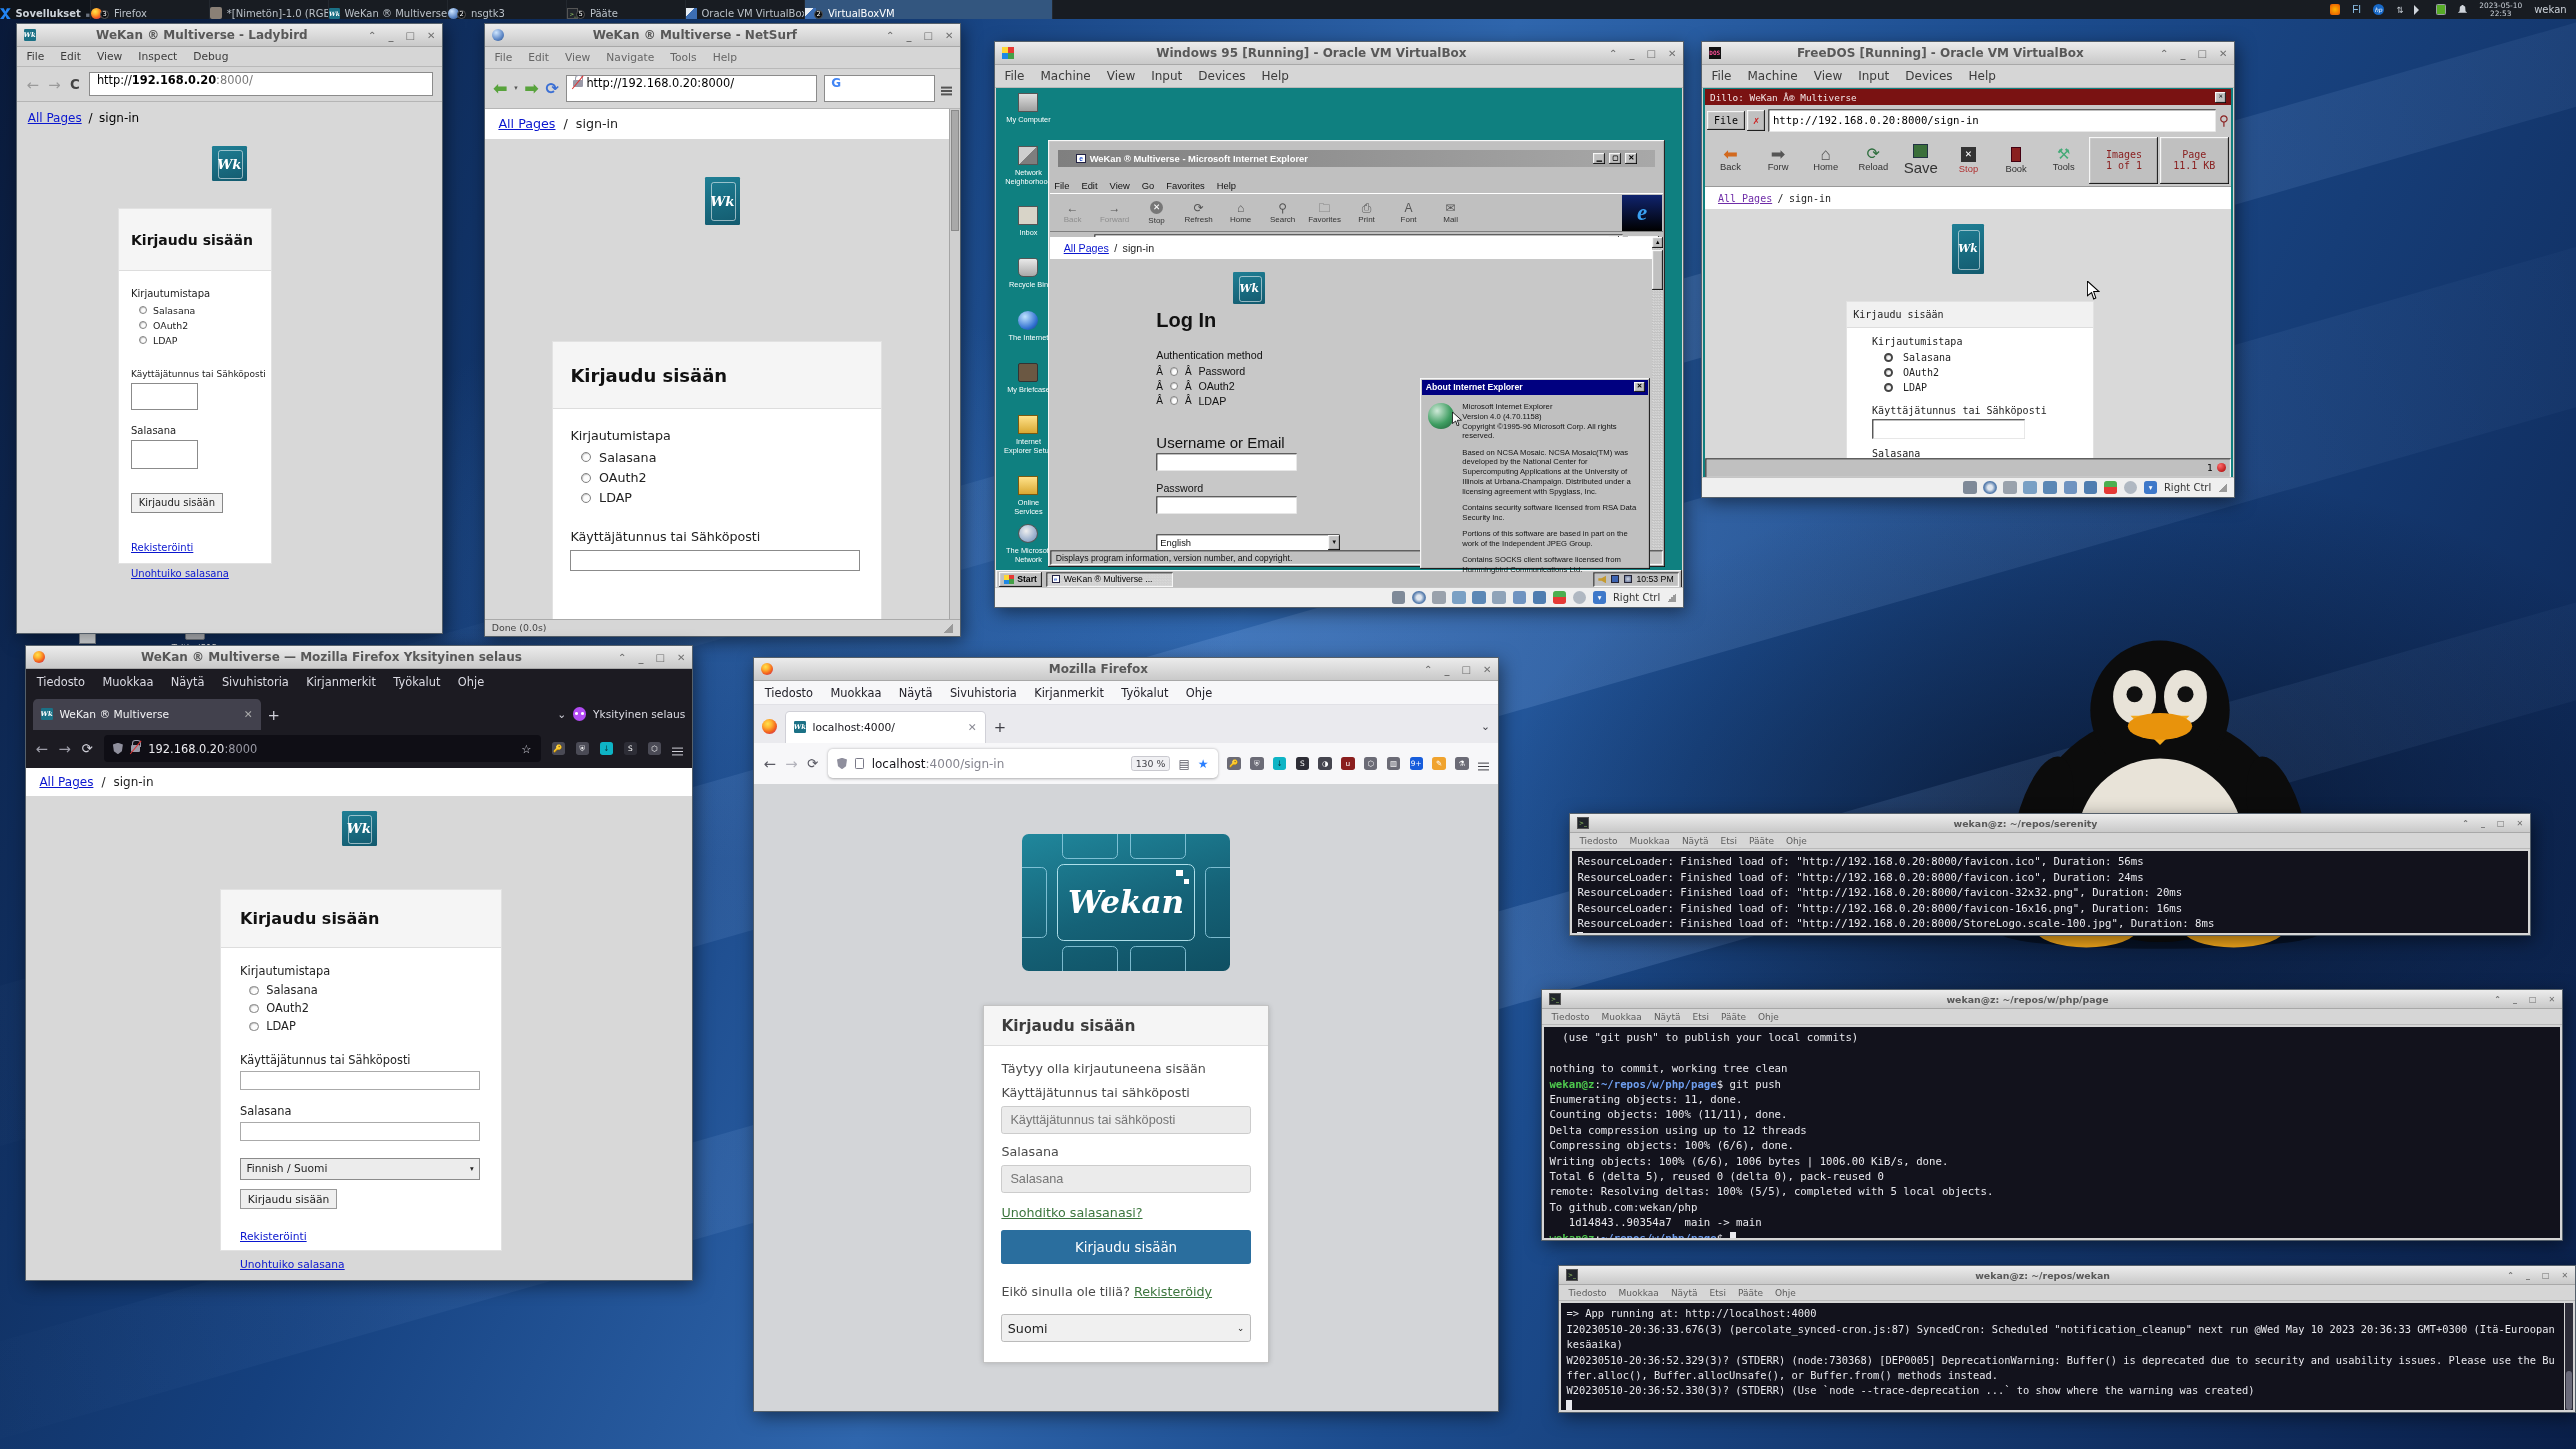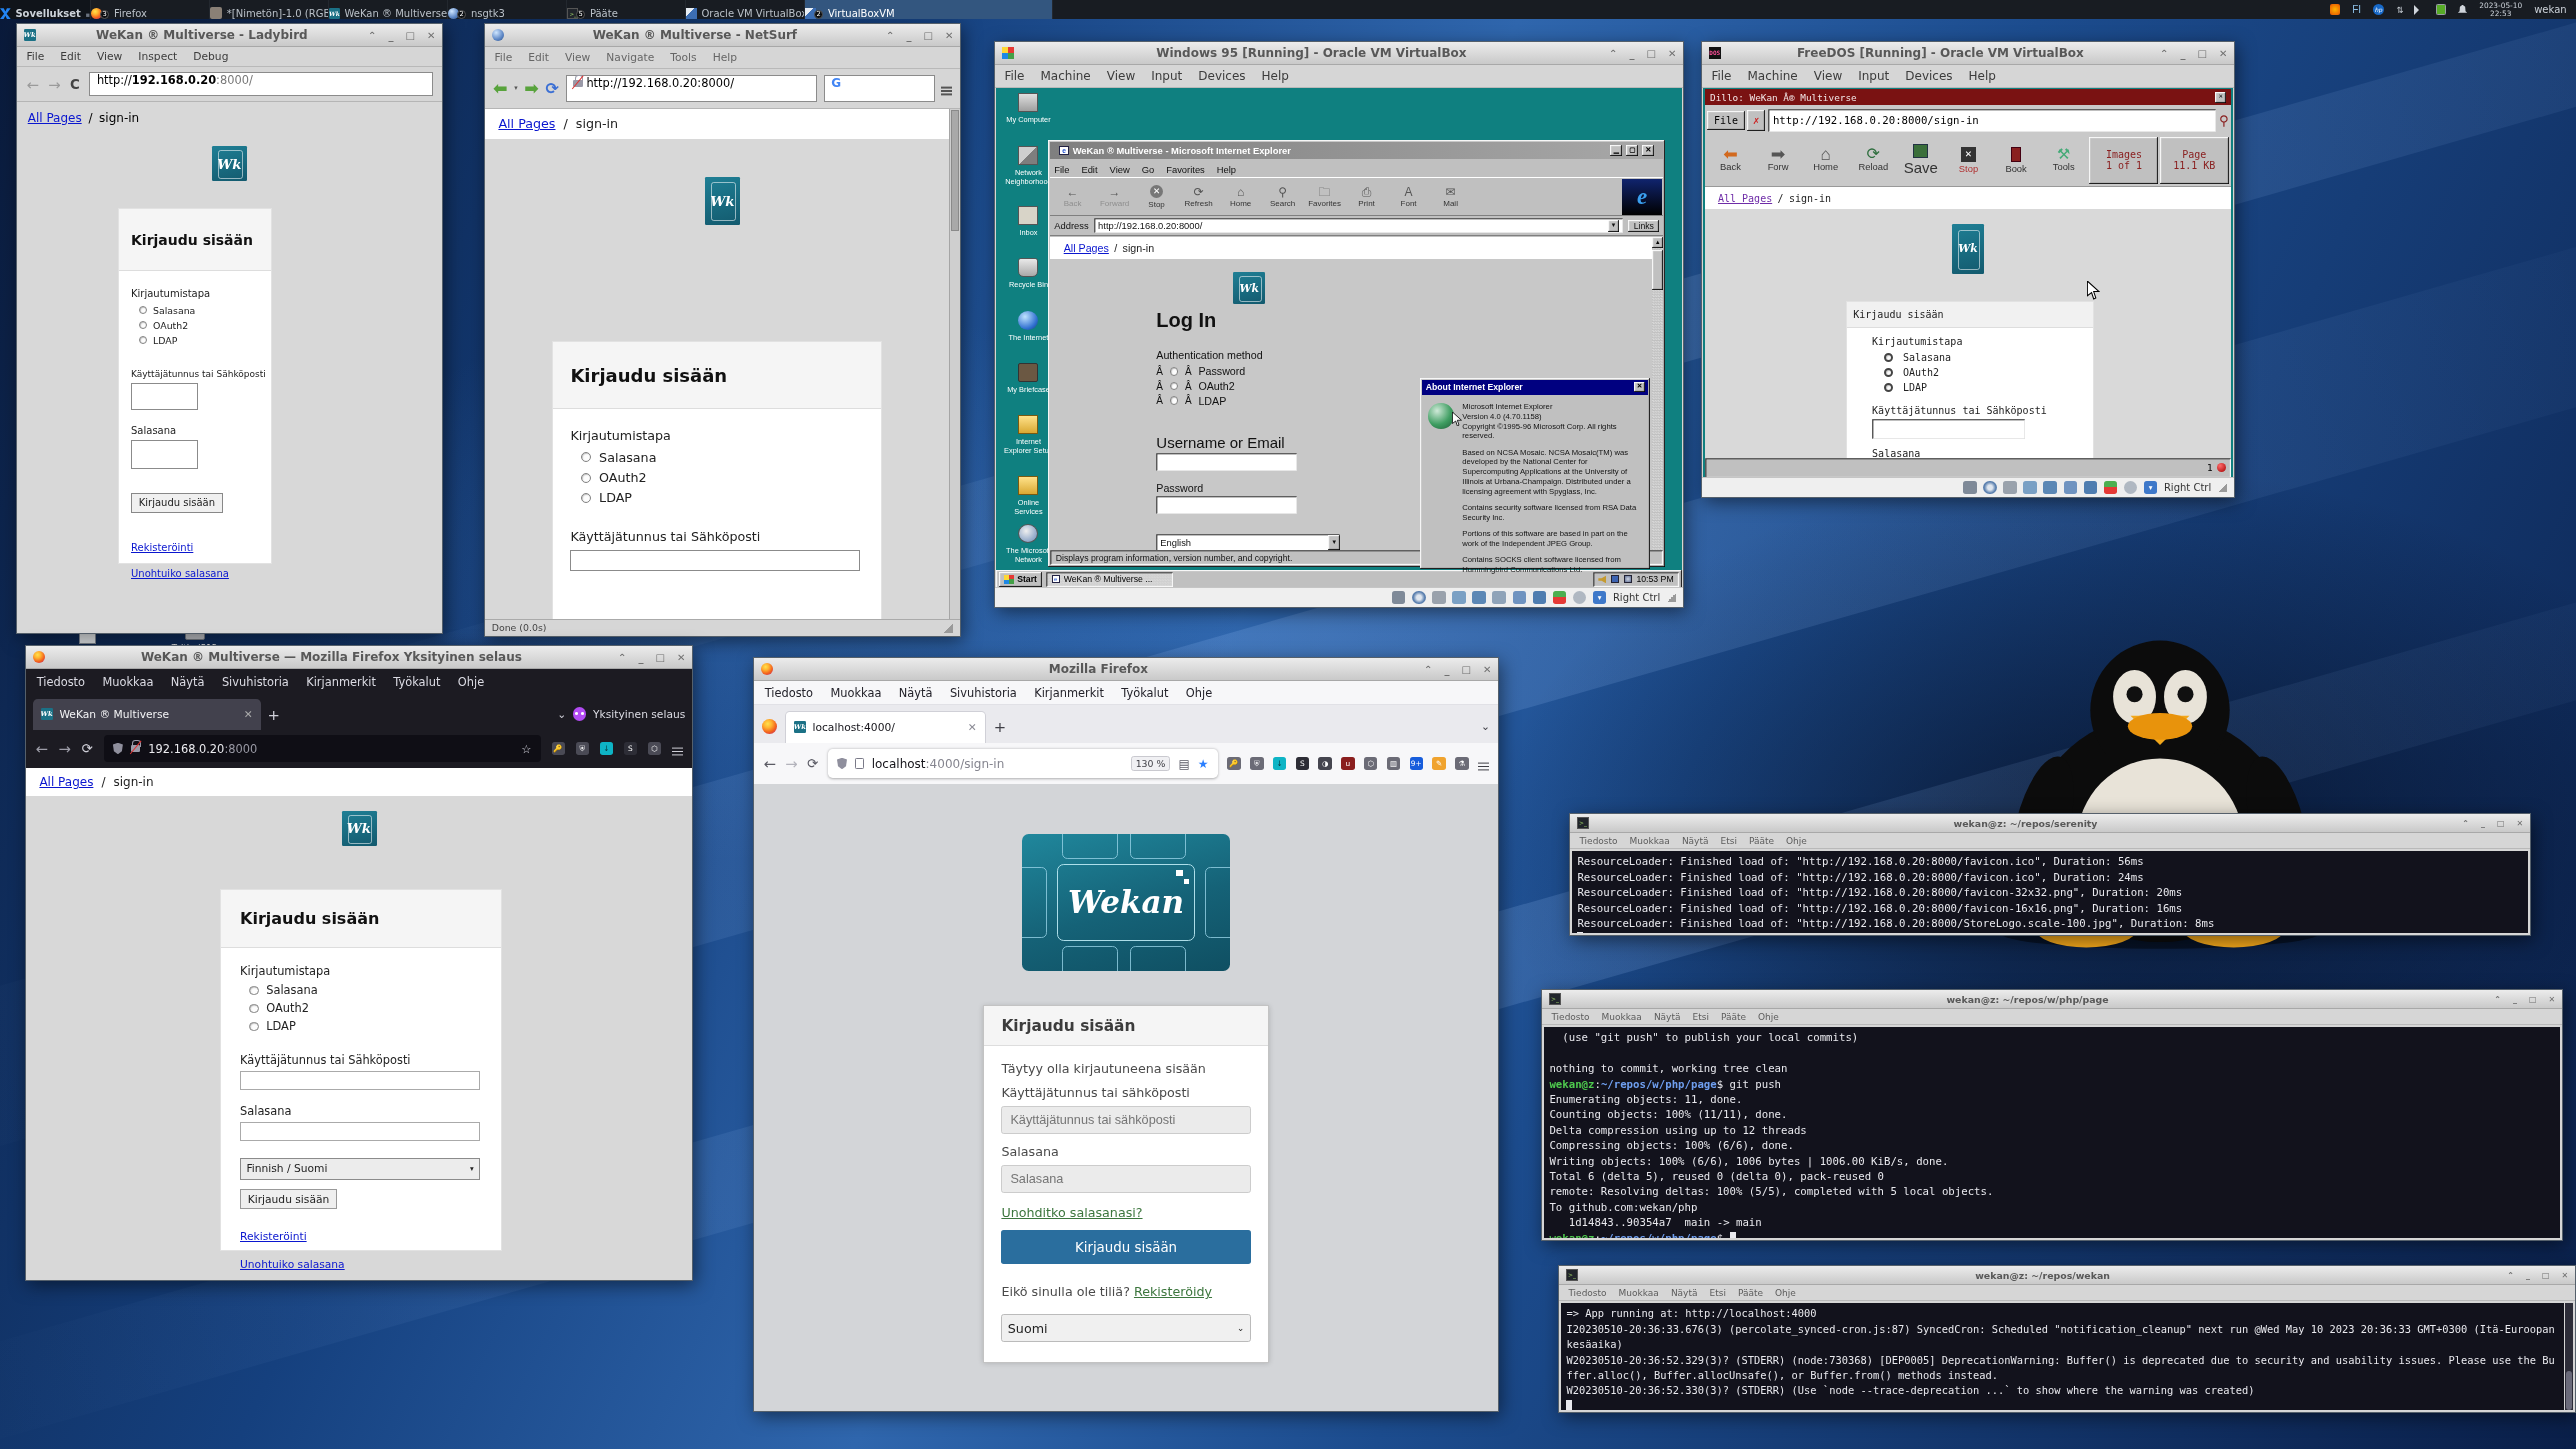--- a/index.html
+++ b/index.html
@@ -334,21 +334,21 @@
     <div class="w95icon" style="position:absolute;left:6.7px;top:388px">
         <div class="pix" style="background:linear-gradient(#ffe28a,#d9a832);border:0.7px solid #7a5a10"></div>
         <span>Online Services</span>
       </div>
     <div class="w95icon" style="position:absolute;left:6.7px;top:436px">
         <div class="pix" style="background:radial-gradient(circle at 40% 35%,#efefef,#8fa7c9 70%);border:0.7px solid #555;border-radius:50%"></div>
         <span>The Microsoft Network</span>
       </div>
 
     <div class="b-out abs w95txt" style="left:52px;top:52px;width:617px;height:427px">
-      <div class="flex" style="height:17.4px;margin:2px;background:linear-gradient(90deg,#7f7f7f,#a8a8a8);color:#fff;font-weight:bold;font-size:9.4px;padding:0 9px;gap:4px">
+      <div class="flex" style="height:17.4px;margin:10px;background:linear-gradient(90deg,#7f7f7f,#a8a8a8);color:#fff;font-weight:bold;font-size:9.4px;padding:0 18px;gap:4px">
         <span style="width:9.4px;height:9.4px;background:#fff;border:0.7px solid #224;color:#1e4fd0;font-size:6.7px;line-height:8px;text-align:center">e</span>
         <span style="flex:1">WeKan ® Multiverse - Microsoft Internet Explorer</span>
         <span class="b-out" style="width:12px;height:10.7px;text-align:center;color:#000;font-size:6.7px;line-height:9.4px">▁</span>
         <span class="b-out" style="width:12px;height:10.7px;text-align:center;color:#000;font-size:6.7px;line-height:9.4px">▢</span>
         <span class="b-out" style="width:12px;height:10.7px;text-align:center;color:#000;font-size:7.4px;line-height:9.4px">✕</span>
       </div>
       <div class="flex" style="height:16px;margin:0 2px;font-size:9.4px;gap:12px;padding:0 4px;color:#111">
         <span>File</span>
         <span>Edit</span>
         <span>View</span>

